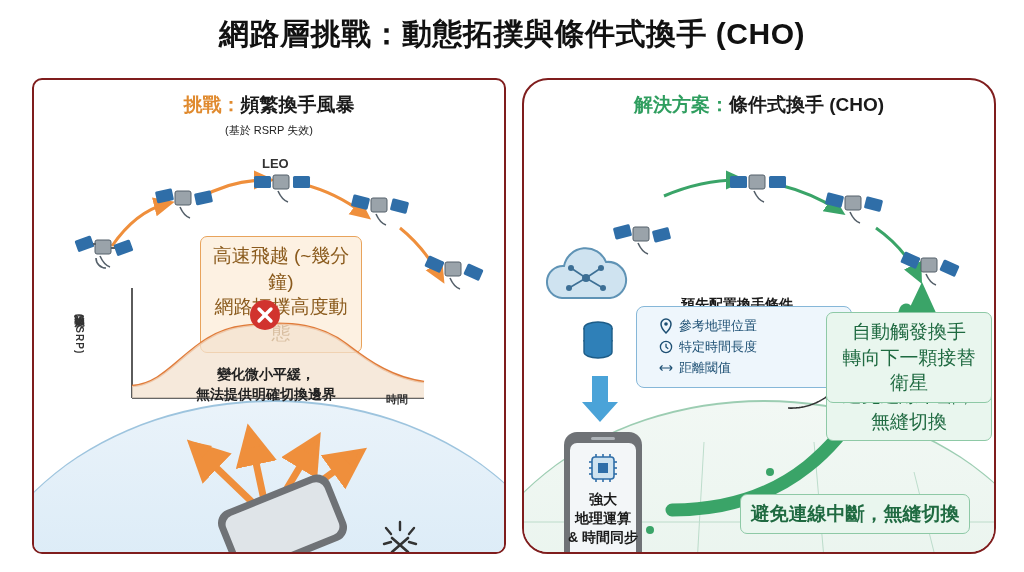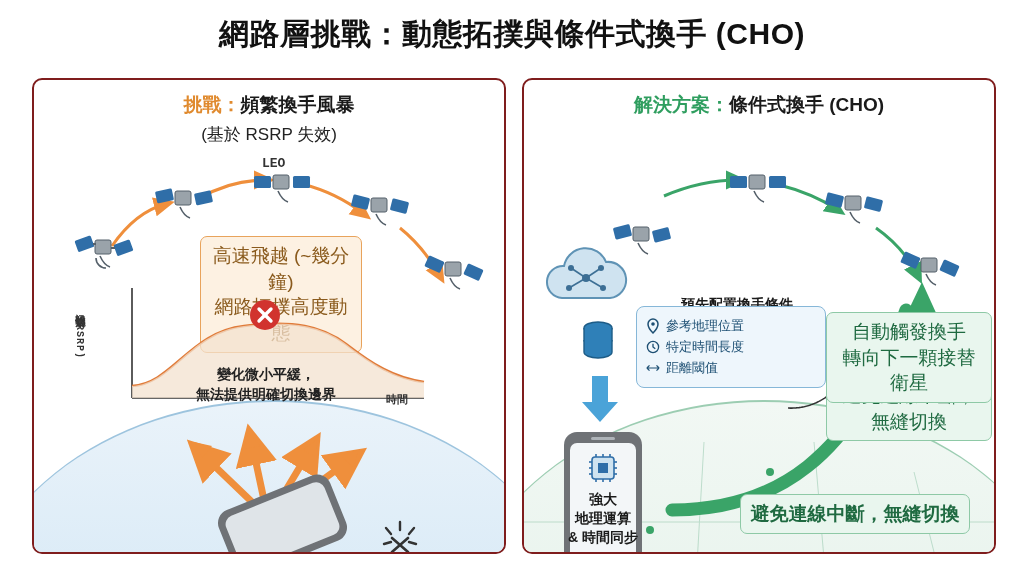--- a/index.html
+++ b/index.html
@@ -35,35 +35,35 @@
     position: absolute;
     top: 78px;
     width: 470px;
     height: 472px;
     border: 2px solid #7f1d1d;
     border-radius: 10px;
     background: #ffffff;
     overflow: hidden;
   }
   .panel-left { left: 32px; }
-  .panel-right { left: 522px; }
+  .panel-right { left: 522px; border-radius: 26px; }
 
   .panel-head {
     position: absolute;
     top: 12px;
     left: 0;
     width: 100%;
     text-align: center;
   }
   .panel-head .h1 {
     font-size: 19px;
     font-weight: bold;
   }
   .panel-head .h2 {
-    font-size: 17px;
+    font-size: 11px;
     margin-top: 5px;
     color: #222;
   }
   .orange { color: #e08a2e; }
   .green { color: #2f9e5f; }
 
   
   .earth {
     position: absolute;
     left: -70px;
@@ -119,21 +119,20 @@
     font-weight: bold;
     text-align: center;
     white-space: pre-line;
     margin-top: 39px;
   }
   .small-label {
     position: absolute;
     font-size: 13px;
     font-weight: bold;
     color: #333;
-    font-family: Liberation Mono, monospace;
   }
   svg { display: block; overflow: visible; }
   .phone-body {
     position: absolute;
     border-radius: 14px;
     background: #6f7276;
   }
 </style>
 </head>
 <body>
@@ -376,21 +375,21 @@
           <line x1="48" y1="32" x2="63" y2="22"></line>
           <line x1="48" y1="32" x2="31" y2="42"></line>
           <line x1="48" y1="32" x2="65" y2="42"></line>
         </g>
       </svg>
     </div>
 
     <div class="caption-text" style="left:118px; top:176px; width:190px; font-weight:bold; color:#1a1a1a;">預先配置換手條件
 (CHO Config)</div>
 
-    <div style="position:absolute; left:112px; top:226px; width:170px; border:1.5px solid #86b7d8; background:#eef6fc; border-radius:8px; padding:7px 9px;">
+    <div style="position:absolute; left:112px; top:226px; width:170px; border:1.5px solid #86b7d8; background:#eef6fc; border-radius:8px; padding:7px 22px;">
       <div style="display:flex; align-items:center; gap:6px; font-size:13px; color:#1d4f73; margin:3px 0;">
         <span>
           <svg width="14" height="16" viewBox="0 0 14 16">
               <path d="M7,1 a5,5 0 0 1 5,5 c0,4 -5,9 -5,9 s-5,-5 -5,-9 a5,5 0 0 1 5,-5z" fill="none" stroke="#1d4f73" stroke-width="1.5"></path>
               <circle cx="7" cy="6" r="1.8" fill="#1d4f73"></circle>
             </svg>
         </span>
         <span>參考地理位置</span>
       </div>
       <div style="display:flex; align-items:center; gap:6px; font-size:13px; color:#1d4f73; margin:3px 0;">

